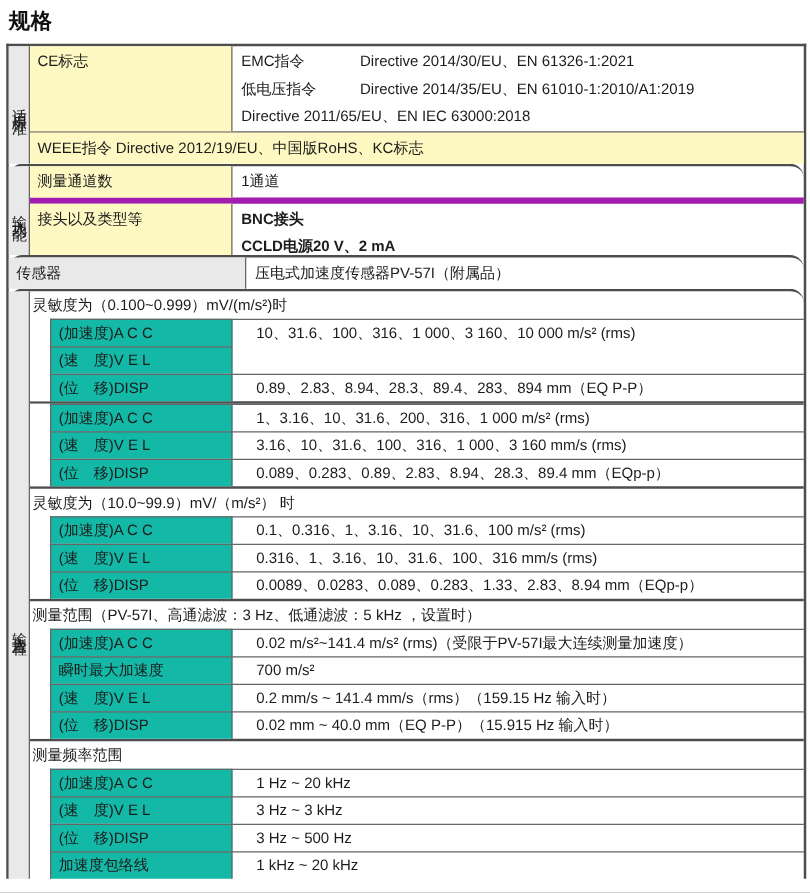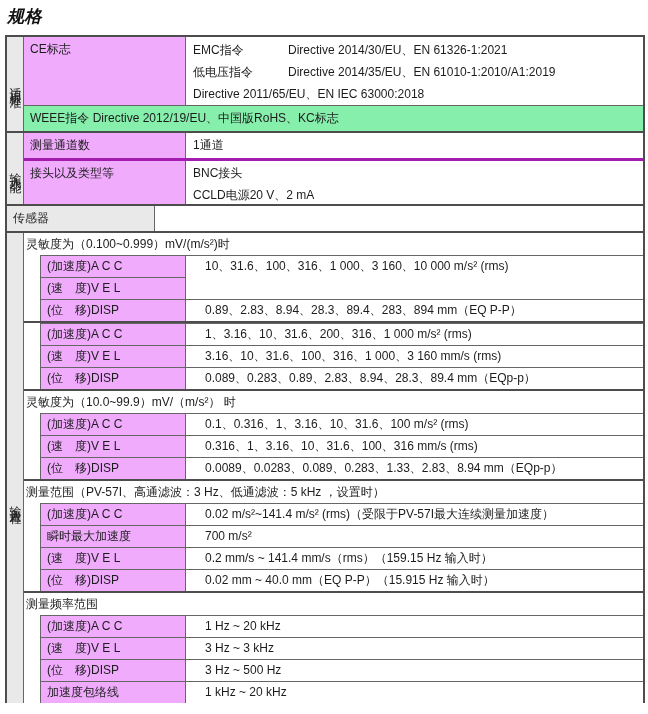--- a/index.html
+++ b/index.html
@@ -2,73 +2,73 @@
 <html><head>
 <meta charset="utf-8">
 <style>
   * { margin:0; padding:0; box-sizing:border-box; }
   html,body { background:#ffffff; }
   body {
     width:648px; height:714px; overflow:hidden;
     font-family:"Liberation Sans","DejaVu Sans",sans-serif;
     color:#1c1c1c; font-size:12px;
   }
-  .title { font-size:17px; font-weight:bold; margin:5px 0 0 7px; color:#111; letter-spacing:0.5px;font-style:italic; }
+  .title { font-size:17px; font-weight:bold; margin:5px 0 0 7px; color:#111; letter-spacing:0.5px; }
   .spec-table {
     margin:7px 0 0 5px; width:640px;
     border:2px solid #4d4d4d; border-bottom:none; background:#fff;
   }
   .group { display:flex; }
-  .sep2 { border-top:2px solid #4d4d4d; }
+  .sep2 { border-top:2px solid #4d4d4d;border-radius:11px; }
   .strip {
     width:17px; flex-shrink:0; background:#e9e9e9;
     border-right:1px solid #666;
     display:flex; align-items:center; justify-content:center;
   }
   .strip span { writing-mode:vertical-rl; text-orientation:upright; letter-spacing:3px; line-height:17px; }
   .range-strip span { transform:translateY(34px); }
   .gcontent { flex:1; min-width:0; }
   .row { display:flex; }
   .lcell {
-    width:162px; flex-shrink:0; background:#f0abfc;
+    width:162px; flex-shrink:0; background:#fef9c3;
     border-right:1px solid #666; padding-left:6px;
   }
   .vcell { flex:1; min-width:0; padding-left:7px; }
   
   .ce-row { height:68px; }
   .ce-row .lcell { line-height:24px; }
   .ce-values { padding-top:2px; }
-  .ce-line { display:flex; height:22px; line-height:21px;align-items:center; }
+  .ce-line { display:flex; height:22px; line-height:21px; }
   .ce-name { width:95px; flex-shrink:0; }
   .ce-dir { flex:1; min-width:0; }
   .weee-row {
     border-top:1px solid #666; height:26px; line-height:24px;
-    background:#86efac; padding-left:6px;
+    background:#fef9c3; padding-left:6px;
   }
   
   .frow1 { height:25px; }
   .frow1 .lcell, .frow1 .vcell { line-height:24px; }
-  .frow2 { height:46px; border-top:3px solid #a21caf;justify-content:space-between; }
+  .frow2 { height:46px; border-top:5px solid #a21caf;justify-content:space-between; }
   .frow2 .lcell { line-height:22px; padding-top:1px; }
-  .two-line { padding-top:1px; }
+  .two-line { padding-top:1px;font-weight:bold; }
   .two-line div { height:22px; line-height:22px; }
   
   .sensor-row { display:flex; height:27px; }
   .sensor-label {
-    width:148px; flex-shrink:0; background:#e9e9e9;
+    width:190px; flex-shrink:0; background:#e9e9e9;
     border-right:1px solid #666; padding-left:6px; line-height:24px;
   }
   .sensor-value { flex:1; min-width:0; padding-left:7px; line-height:24px; }
   
   .section + .section { border-top:2px solid #4d4d4d; }
   .shdr { height:22px; line-height:22px; padding-left:2px; }
   .nrow { display:flex; height:22px; }
   .indent { width:16px; flex-shrink:0; background:#fff; }
   .nlabel {
-    width:146px; flex-shrink:0; background:#f0abfc;
+    width:146px; flex-shrink:0; background:#14b8a6;
     border-top:1px solid #666; border-left:1px solid #666; border-right:1px solid #666;
     line-height:20px; padding-left:6px; white-space:nowrap;
   }
   .nvalue {
     flex:1; min-width:0; border-top:1px solid #666;
     line-height:20px; padding-left:19px; white-space:nowrap;
   }
 </style>
 </head>
 <body>
@@ -117,20 +117,21 @@
           <div class="vcell two-line">
             <div>BNC接头</div>
             <div>CCLD电源20 V、2 mA</div>
           </div>
         </div>
       </div>
     </div>
 
     <div class="sensor-row sep2">
       <div class="sensor-label">传感器</div>
+      <div class="sensor-value">压电式加速度传感器PV-57I（附属品）</div>
     </div>
 
     <div class="group sep2">
       <div class="strip range-strip">
         <span>输入量程</span>
       </div>
       <div class="gcontent">
 
         <div class="section">
           <div class="shdr">灵敏度为（0.100~0.999）mV/(m/s²)时</div>

